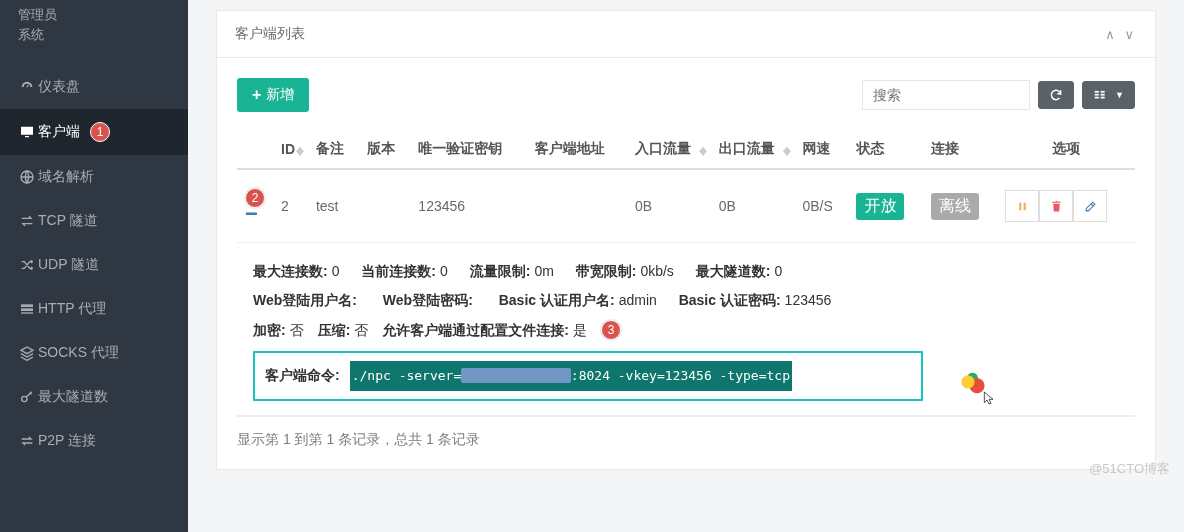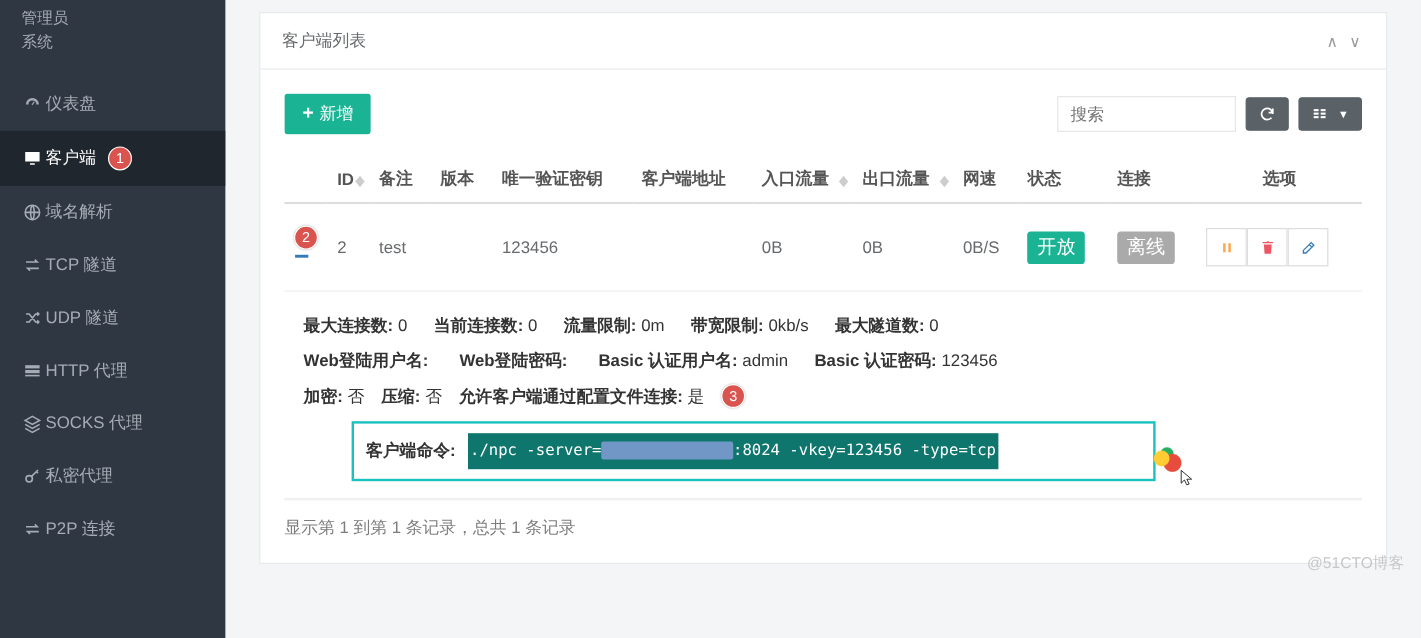--- a/index.html
+++ b/index.html
@@ -14,40 +14,40 @@
 .sidebar li .badge { background: #d9534f; color: #fff; border-radius: 50%; width: 20px; height: 20px; display: inline-flex; align-items: center; justify-content: center; font-size: 12px; margin-left: 8px; border: 1px solid #fff; }
 .side-icon { width: 18px; height: 18px; display: inline-flex; align-items: center; justify-content: center; color: currentColor; }
 .main { flex: 1; background: #f3f5f7; padding: 10px 28px 20px 28px; overflow: hidden; }
 .panel { background: #fff; border: 1px solid #e7eaec; }
 .panel-head { padding: 14px 18px; border-bottom: 1px solid #e7eaec; display: flex; justify-content: space-between; align-items: center; color: #676a6c; }
 .panel-body { padding: 20px; }
 .toolbar { display: flex; justify-content: space-between; align-items: center; margin-bottom: 18px; }
 .btn { display: inline-flex; align-items: center; border: 1px solid transparent; border-radius: 3px; padding: 7px 14px; font-size: 14px; cursor: pointer; gap: 5px; }
 .btn-green { background: #1ab394; color: #fff; }
 .btn-dark { background: #5a6268; color: #fff; border-color: #5a6268; padding: 6px 10px; }
-.search { border: 1px solid #e5e6e7; padding: 6px 10px; width: 149px; font-size: 14px; color: #676a6c; outline: none; }
+.search { border: 1px solid #e5e6e7; padding: 6px 10px; width: 168px; font-size: 14px; color: #676a6c; outline: none; }
 table { width: 100%; border-collapse: collapse; }
 th { background: #fff; border-bottom: 2px solid #ddd; padding: 10px 8px; text-align: left; font-weight: bold; color: #555; font-size: 14px; position: relative; }
 th.sortable::after { content: ""; position: absolute; right: 4px; top: 50%; transform: translateY(-50%); width: 0; height: 0; border-left: 4px solid transparent; border-right: 4px solid transparent; border-bottom: 5px solid #ccc; }
 th.sortable::before { content: ""; position: absolute; right: 4px; top: 50%; transform: translateY(2px); width: 0; height: 0; border-left: 4px solid transparent; border-right: 4px solid transparent; border-top: 5px solid #ccc; }
 td { padding: 18px 8px; border-bottom: 1px solid #eee; vertical-align: middle; color: #676a6c; }
 .circle-badge { background: #d9534f; color: #fff; border-radius: 50%; width: 20px; height: 20px; display: inline-flex; align-items: center; justify-content: center; font-size: 12px; border: 1px solid #fff; box-shadow: 0 0 2px rgba(0,0,0,0.3); }
 .expand-mark { color: #337ab7; font-size: 22px; line-height: 12px; font-weight: bold; }
 .label { padding: 3px 8px; border-radius: 3px; color: #fff; font-size: 16px; display: inline-block; }
 .label-open { background: #1ab394; }
 .label-offline { background: #aaa; color: #fff; }
 .option-btns { display: inline-flex; gap: -1px; }
 .option-btns .ob { width: 34px; height: 32px; display: inline-flex; align-items: center; justify-content: center; border: 1px solid #ddd; background: #fff; cursor: pointer; }
 .ob.warn { color: #f8ac59; }
 .ob.del { color: #ed5565; }
 .ob.edit { color: #337ab7; }
 .details { padding: 14px 16px; font-size: 14px; color: #333; line-height: 2.1; border-bottom: 1px solid #eee; }
 .details b { font-weight: bold; margin-right: 4px; }
 .details .sp { margin-right: 18px; }
-.cmdbox { border: 2px solid #19c2bd; padding: 8px 10px; margin-top: 6px; display: flex; align-items: center; gap: 6px; position: relative; width: 670px; margin-left: 40px; }
+.cmdbox { border: 2px solid #19c2bd; padding: 8px 10px; margin-top: 6px; display: flex; align-items: center; gap: 6px; position: relative; width: 670px; }
 .cmdbox .hl { background: #0f766e; color: #fff; font-family: Consolas, monospace; font-size: 13px; padding: 1px 2px; }
 .cmdbox .hl .blur { background: #7197c6; color: #7197c6; border-radius: 2px; }
 .pagetext { color: #7d7d7d; font-size: 14px; margin-top: 14px; }
 .wm { position: absolute; right: 14px; bottom: 54px; color: #c7c7c7; font-size: 13px; }
 .chev { font-size: 13px; color: #999; cursor: pointer; letter-spacing: 3px; }
 .fruit { width: 30px; height: 25px; display: inline-block; background: radial-gradient(circle at 30% 40%, #ffcc33 6px, transparent 7px), radial-gradient(circle at 60% 55%, #e74c3c 7px, transparent 8px), radial-gradient(circle at 45% 25%, #27ae60 5px, transparent 6px); position: absolute; right: 195px; top: 372px; }
 .pointer{position:absolute;right:187px;top:388px;width:16px;height:20px;pointer-events:none}
 </style>
 </head>
 <body>
@@ -119,21 +119,21 @@
           </span>
         <span>SOCKS 代理</span>
       </li>
       <li>
         <span class="side-icon">
             <svg viewBox="0 0 24 24" width="16" height="16" fill="none" stroke="currentColor" stroke-width="2">
               <circle cx="8" cy="15" r="4"></circle>
               <path d="M11 12l8-8M17 6l2 2"></path>
             </svg>
           </span>
-        <span>私密代理</span>
+        <span>最大隧道数</span>
       </li>
       <li>
         <span class="side-icon">
             <svg viewBox="0 0 24 24" width="16" height="16" fill="none" stroke="currentColor" stroke-width="2">
               <path d="M4 9h14l-3-3M20 15H6l3 3"></path>
             </svg>
           </span>
         <span>P2P 连接</span>
       </li>
     </ul>

